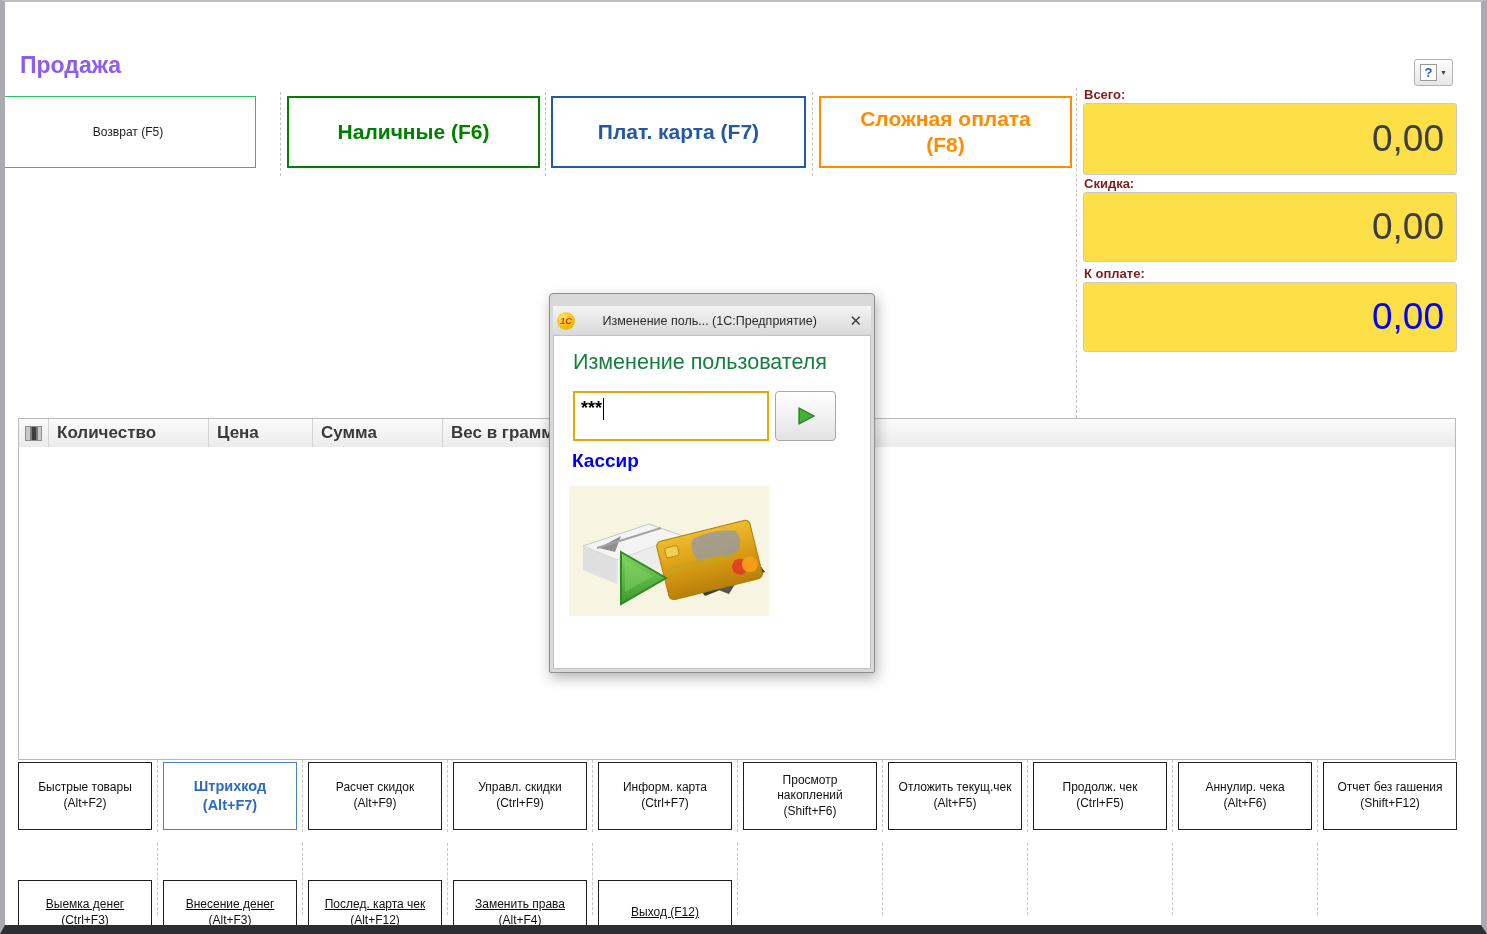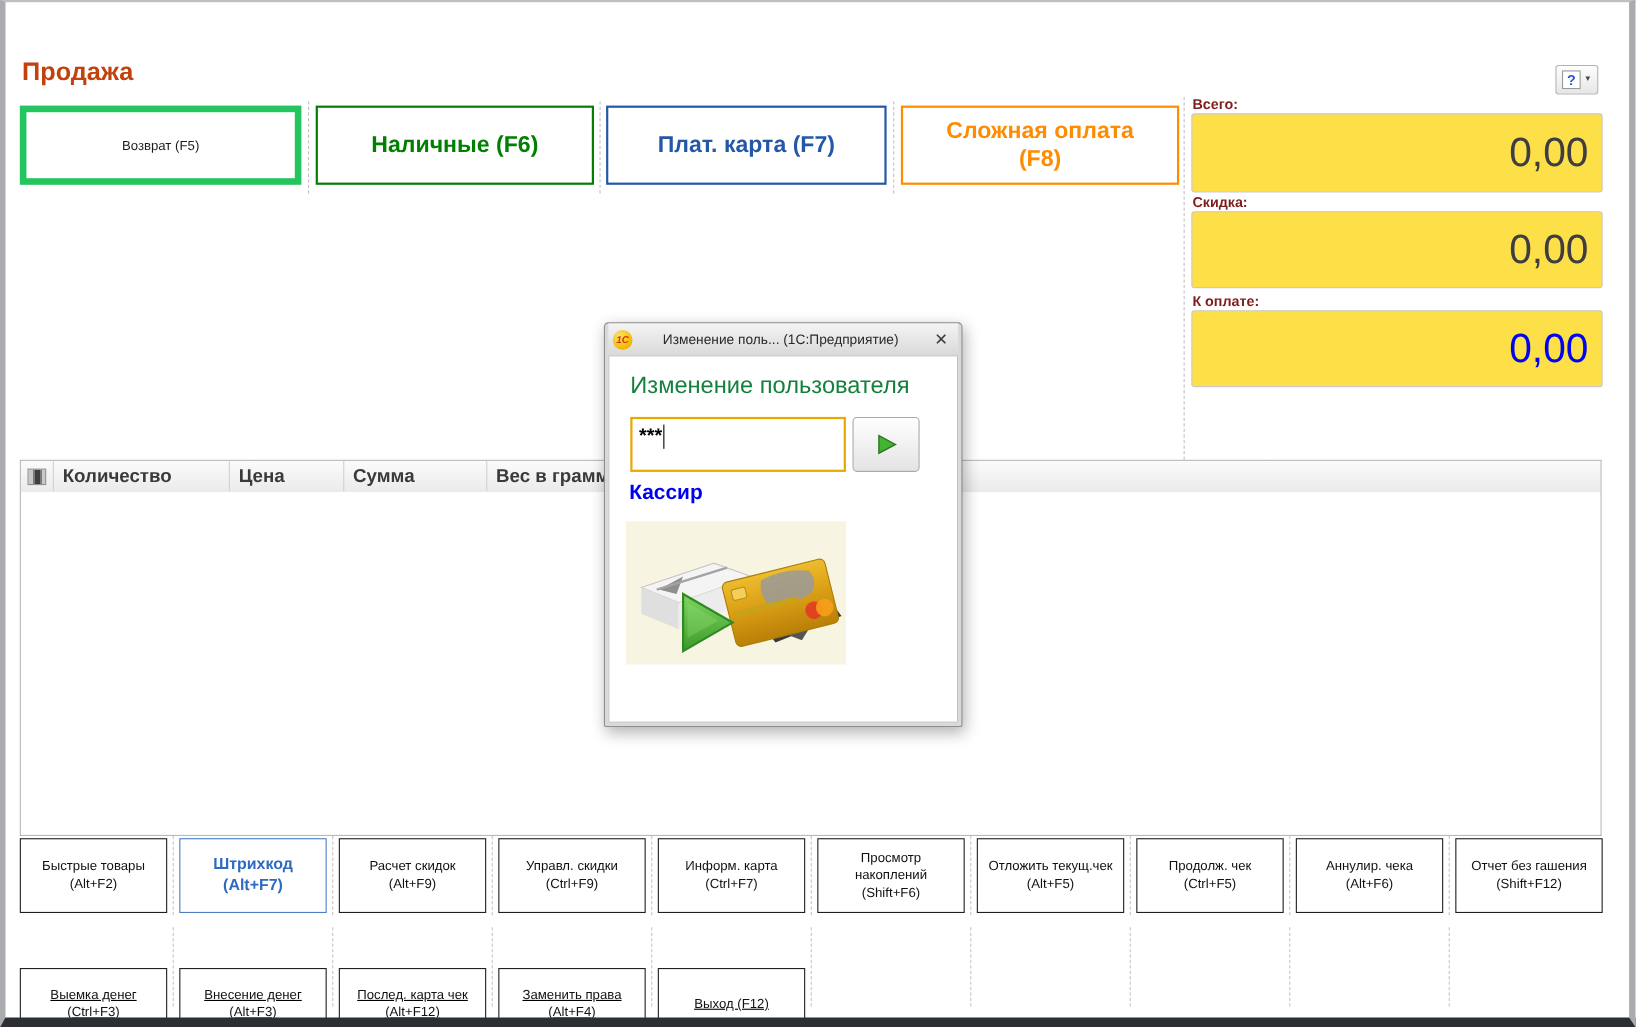--- a/index.html
+++ b/index.html
@@ -9,27 +9,27 @@
     font-family:"Liberation Sans","DejaVu Sans",sans-serif;
   }
   
   .frame{
     position:absolute;inset:0;pointer-events:none;box-sizing:border-box;
     border-left:5px solid #a9abae;border-right:6px solid #a9abae;
     border-top:2px solid #bdbfc1;border-bottom:9px solid #2b2e32;
     z-index:50;
   }
   
-  .page-title{position:absolute;left:20px;top:52px;font-size:23px;font-weight:bold;color:#c2410c;}
+  .page-title{position:absolute;left:20px;top:52px;font-size:23px;font-weight:bold;color:#8b5cf6;}
   
   .pay-btn{
     position:absolute;top:96px;height:72px;box-sizing:border-box;cursor:pointer;
     display:flex;align-items:center;justify-content:center;text-align:center;background:#fff;
   }
-  .pay-return{left:18px;width:256px;border:6px solid #22c55e;font-size:12px;color:#1c1c1c;}
+  .pay-return{left:0;width:256px;border:1px solid #22c55e;font-size:12px;color:#1c1c1c;}
   .pay-cash{left:287px;width:253px;border:2px solid #008000;color:#008000;font-weight:bold;font-size:21px;}
   .pay-card{left:551px;width:255px;border:2px solid #2458a6;color:#2458a6;font-weight:bold;font-size:21px;}
   .pay-complex{left:819px;width:253px;border:2px solid #ff8c00;color:#ff8c00;font-weight:bold;font-size:21px;line-height:1.25;padding:0 28px;}
   
   .vsplit{position:absolute;width:0;border-left:1px dashed #c2c2c2;}
   
   .tot-label{position:absolute;left:1084px;font-size:13px;font-weight:bold;color:#7f1d1d;}
   .tot-field{
     position:absolute;left:1083px;width:374px;box-sizing:border-box;background:#fde047;
     border:1px solid #c9c9c9;border-radius:3px;
@@ -83,21 +83,21 @@
   .fn-btn.active{border-color:#4a7ec5;color:#2e6ac0;font-weight:bold;font-size:14.5px;}
   .fn-sep{position:absolute;width:0;border-left:1px dashed #c6c6c6;height:72px;}
   
   .dialog{
     position:absolute;left:549px;top:293px;width:326px;box-sizing:border-box;z-index:20;
     background:#d9d9d9;border:1px solid #8f8f8f;border-radius:4px 4px 2px 2px;
     padding:0 3px 3px 3px;box-shadow:2px 5px 14px rgba(0,0,0,.3);
   }
   .dlg-titlebar{
     height:29px;display:flex;align-items:center;gap:6px;padding:0 4px;
-    background:linear-gradient(#f4f4f4,#d9d9d9);font-size:12.5px;color:#2a2a2a;
+    background:linear-gradient(#f4f4f4,#d9d9d9);font-size:12.5px;color:#2a2a2a;margin-top:12px;
   }
   .dlg-logo{
     width:18px;height:18px;border-radius:50%;flex:none;
     background:radial-gradient(circle at 35% 30%,#ffe067,#f2b800 70%,#d89c00);
     color:#d43900;font-weight:bold;font-style:italic;font-size:9px;
     display:flex;align-items:center;justify-content:center;
   }
   .dlg-title{flex:1;text-align:center;white-space:nowrap;overflow:hidden;}
   .dlg-close{flex:none;color:#3c3c3c;font-size:15px;font-weight:bold;padding:0 5px;cursor:pointer;}
   .dlg-body{position:relative;background:#fff;border:1px solid #c2c2c2;height:332px;}

